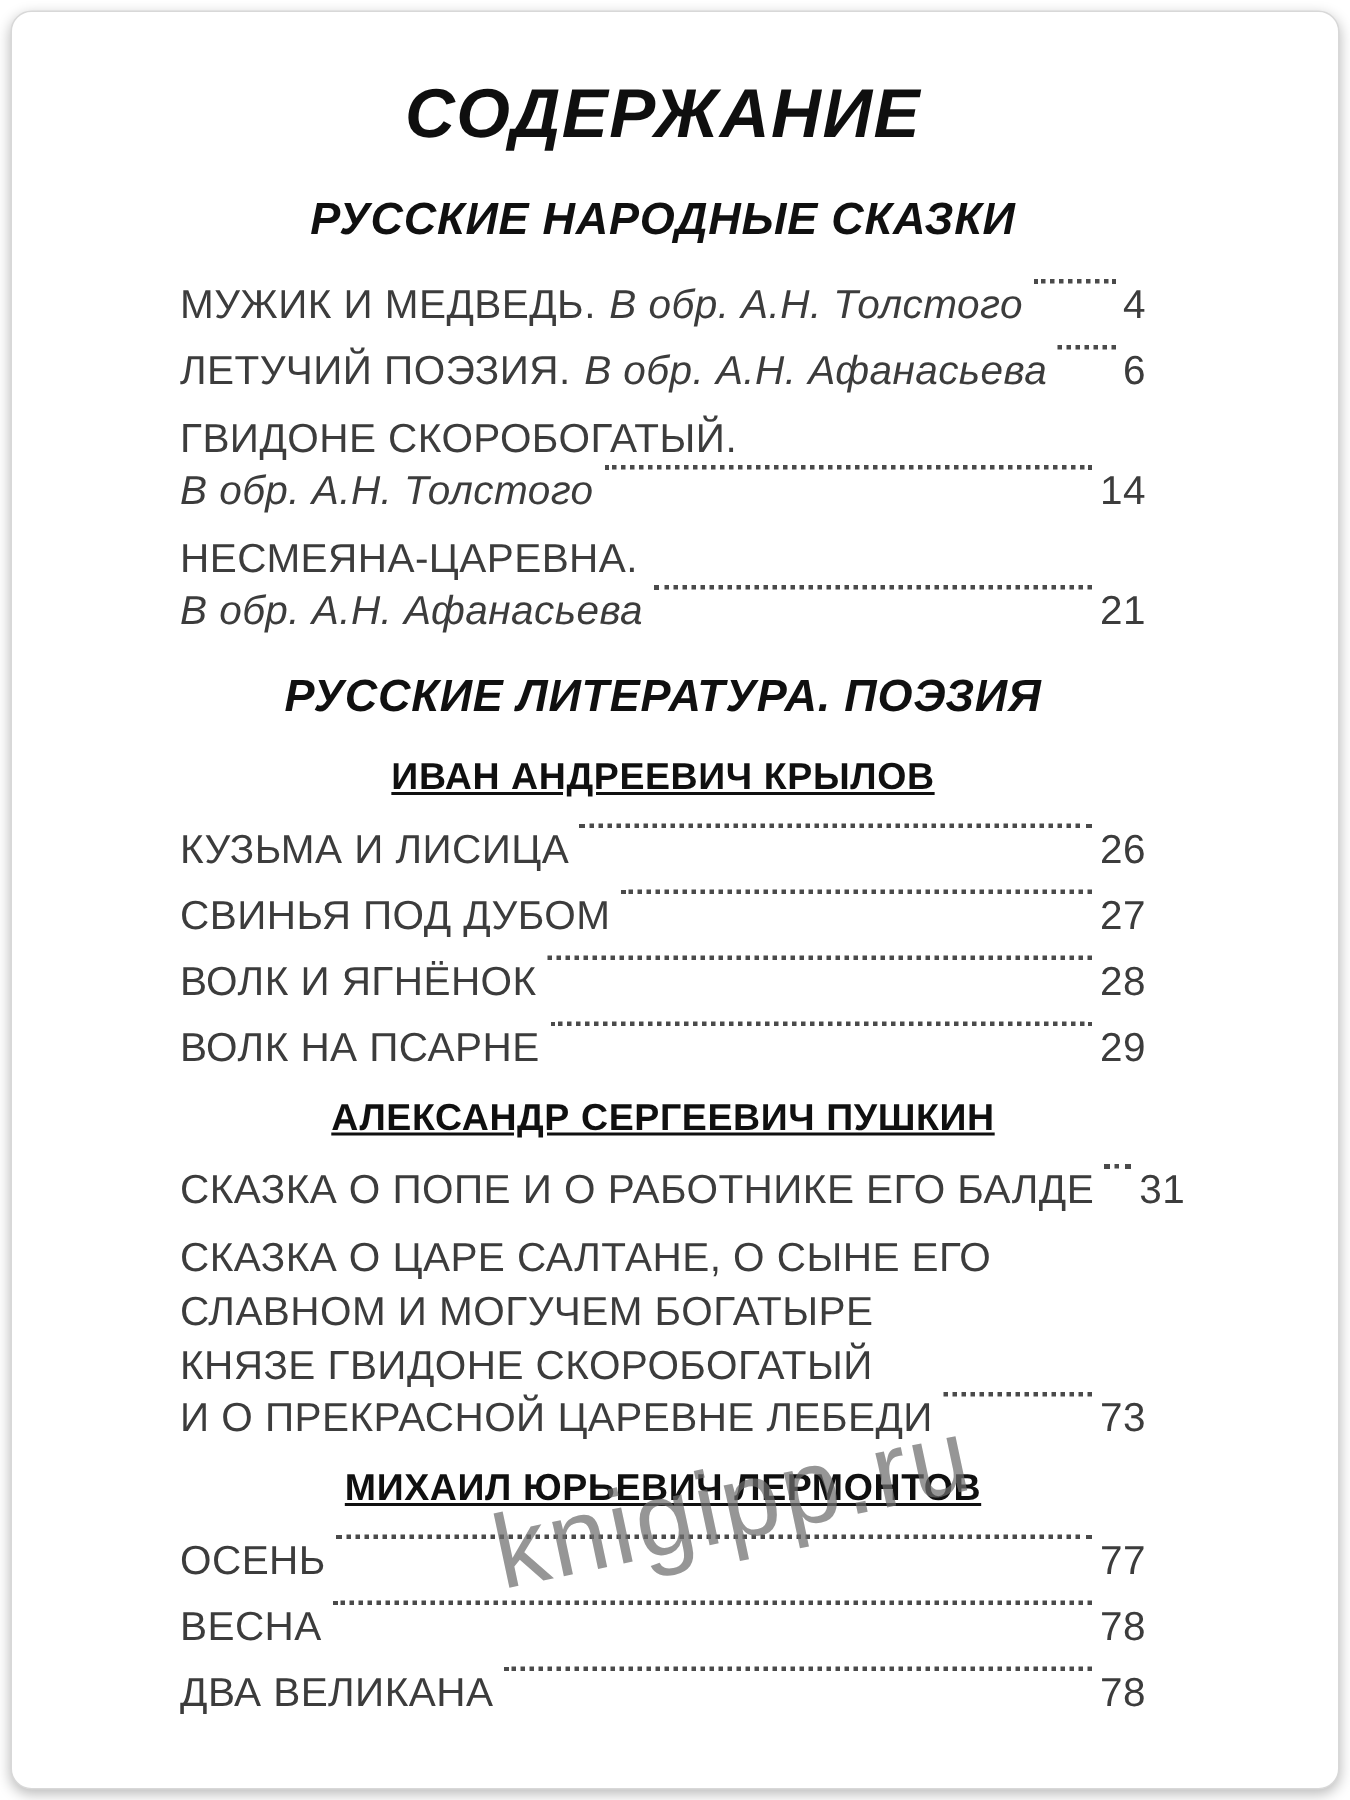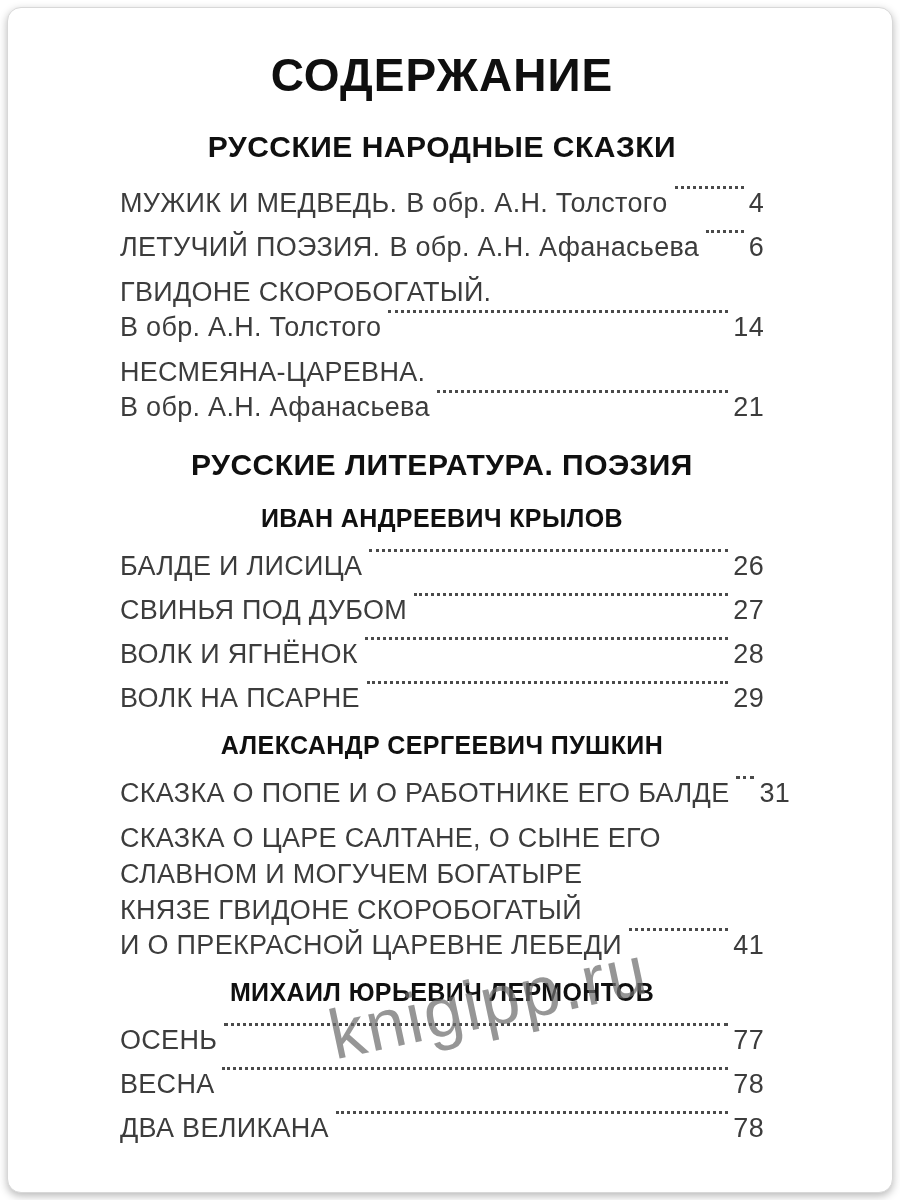--- a/index.html
+++ b/index.html
@@ -23,55 +23,59 @@
     padding: 34px 128px 16px 112px;
     overflow: hidden;
   }
   .title {
     margin: 6px 0 28px 0;
     font-size: 46px;
     font-weight: 800;
     letter-spacing: 1px;
     text-align: center;
     color: #0f0f0f;
+    font-style: italic;
   }
   .sec {
     margin: 24px 0 22px 0;
     font-size: 30px;
     font-weight: 800;
     letter-spacing: 0.5px;
     text-align: center;
     color: #101010;
+    font-style: italic;
   }
   .sec.first { margin-top: 0; }
   .author {
     margin: 16px 0 16px 0;
     font-size: 25px;
     font-weight: 800;
     letter-spacing: 0.4px;
     text-align: center;
     color: #101010;
+    text-decoration: underline;
   }
   .entry {
     display: flex;
     align-items: flex-start;
     font-size: 27px;
     line-height: 34px;
     color: #3c3c3c;
     letter-spacing: 0.3px;
     margin-bottom: 10px;
   }
   .line {
     font-size: 27px;
     line-height: 36px;
     color: #3c3c3c;
     letter-spacing: 0.3px;
   }
   .t  { white-space: nowrap; }
   .sub {
+    font-style: italic;
     margin-left: 9px;
     white-space: nowrap;
     color: #3c3c3c;
   }
   .sub.start { margin-left: 0; }
   .dots {
     flex: 1 1 auto;
     min-width: 18px;
     border-bottom: 3px dotted #4a4a4a;
     margin: 0 2px 7px 7px;
@@ -133,21 +137,21 @@
       </div>
     </div>
   </section>
 
   <section>
     <h2 class="sec">РУССКИЕ ЛИТЕРАТУРА. ПОЭЗИЯ</h2>
 
     <h3 class="author">ИВАН АНДРЕЕВИЧ КРЫЛОВ</h3>
 
     <div class="entry">
-      <span class="t">БАЛДЕ И ЛИСИЦА</span>
+      <span class="t">КУЗЬМА И ЛИСИЦА</span>
       <span class="dots"></span>
       <span class="pg">26</span>
     </div>
     <div class="entry">
       <span class="t">СВИНЬЯ ПОД ДУБОМ</span>
       <span class="dots"></span>
       <span class="pg">27</span>
     </div>
     <div class="entry">
       <span class="t">ВОЛК И ЯГНЁНОК</span>
@@ -168,21 +172,21 @@
       <span class="pg">31</span>
     </div>
 
     <div>
       <div class="line">СКАЗКА О ЦАРЕ САЛТАНЕ, О СЫНЕ ЕГО</div>
       <div class="line">СЛАВНОМ И МОГУЧЕМ БОГАТЫРЕ</div>
       <div class="line">КНЯЗЕ ГВИДОНЕ СКОРОБОГАТЫЙ</div>
       <div class="entry">
         <span class="t">И О ПРЕКРАСНОЙ ЦАРЕВНЕ ЛЕБЕДИ</span>
         <span class="dots"></span>
-        <span class="pg">41</span>
+        <span class="pg">73</span>
       </div>
     </div>
 
     <h3 class="author">МИХАИЛ ЮРЬЕВИЧ ЛЕРМОНТОВ</h3>
 
     <div class="entry">
       <span class="t">ОСЕНЬ</span>
       <span class="dots"></span>
       <span class="pg">77</span>
     </div>

